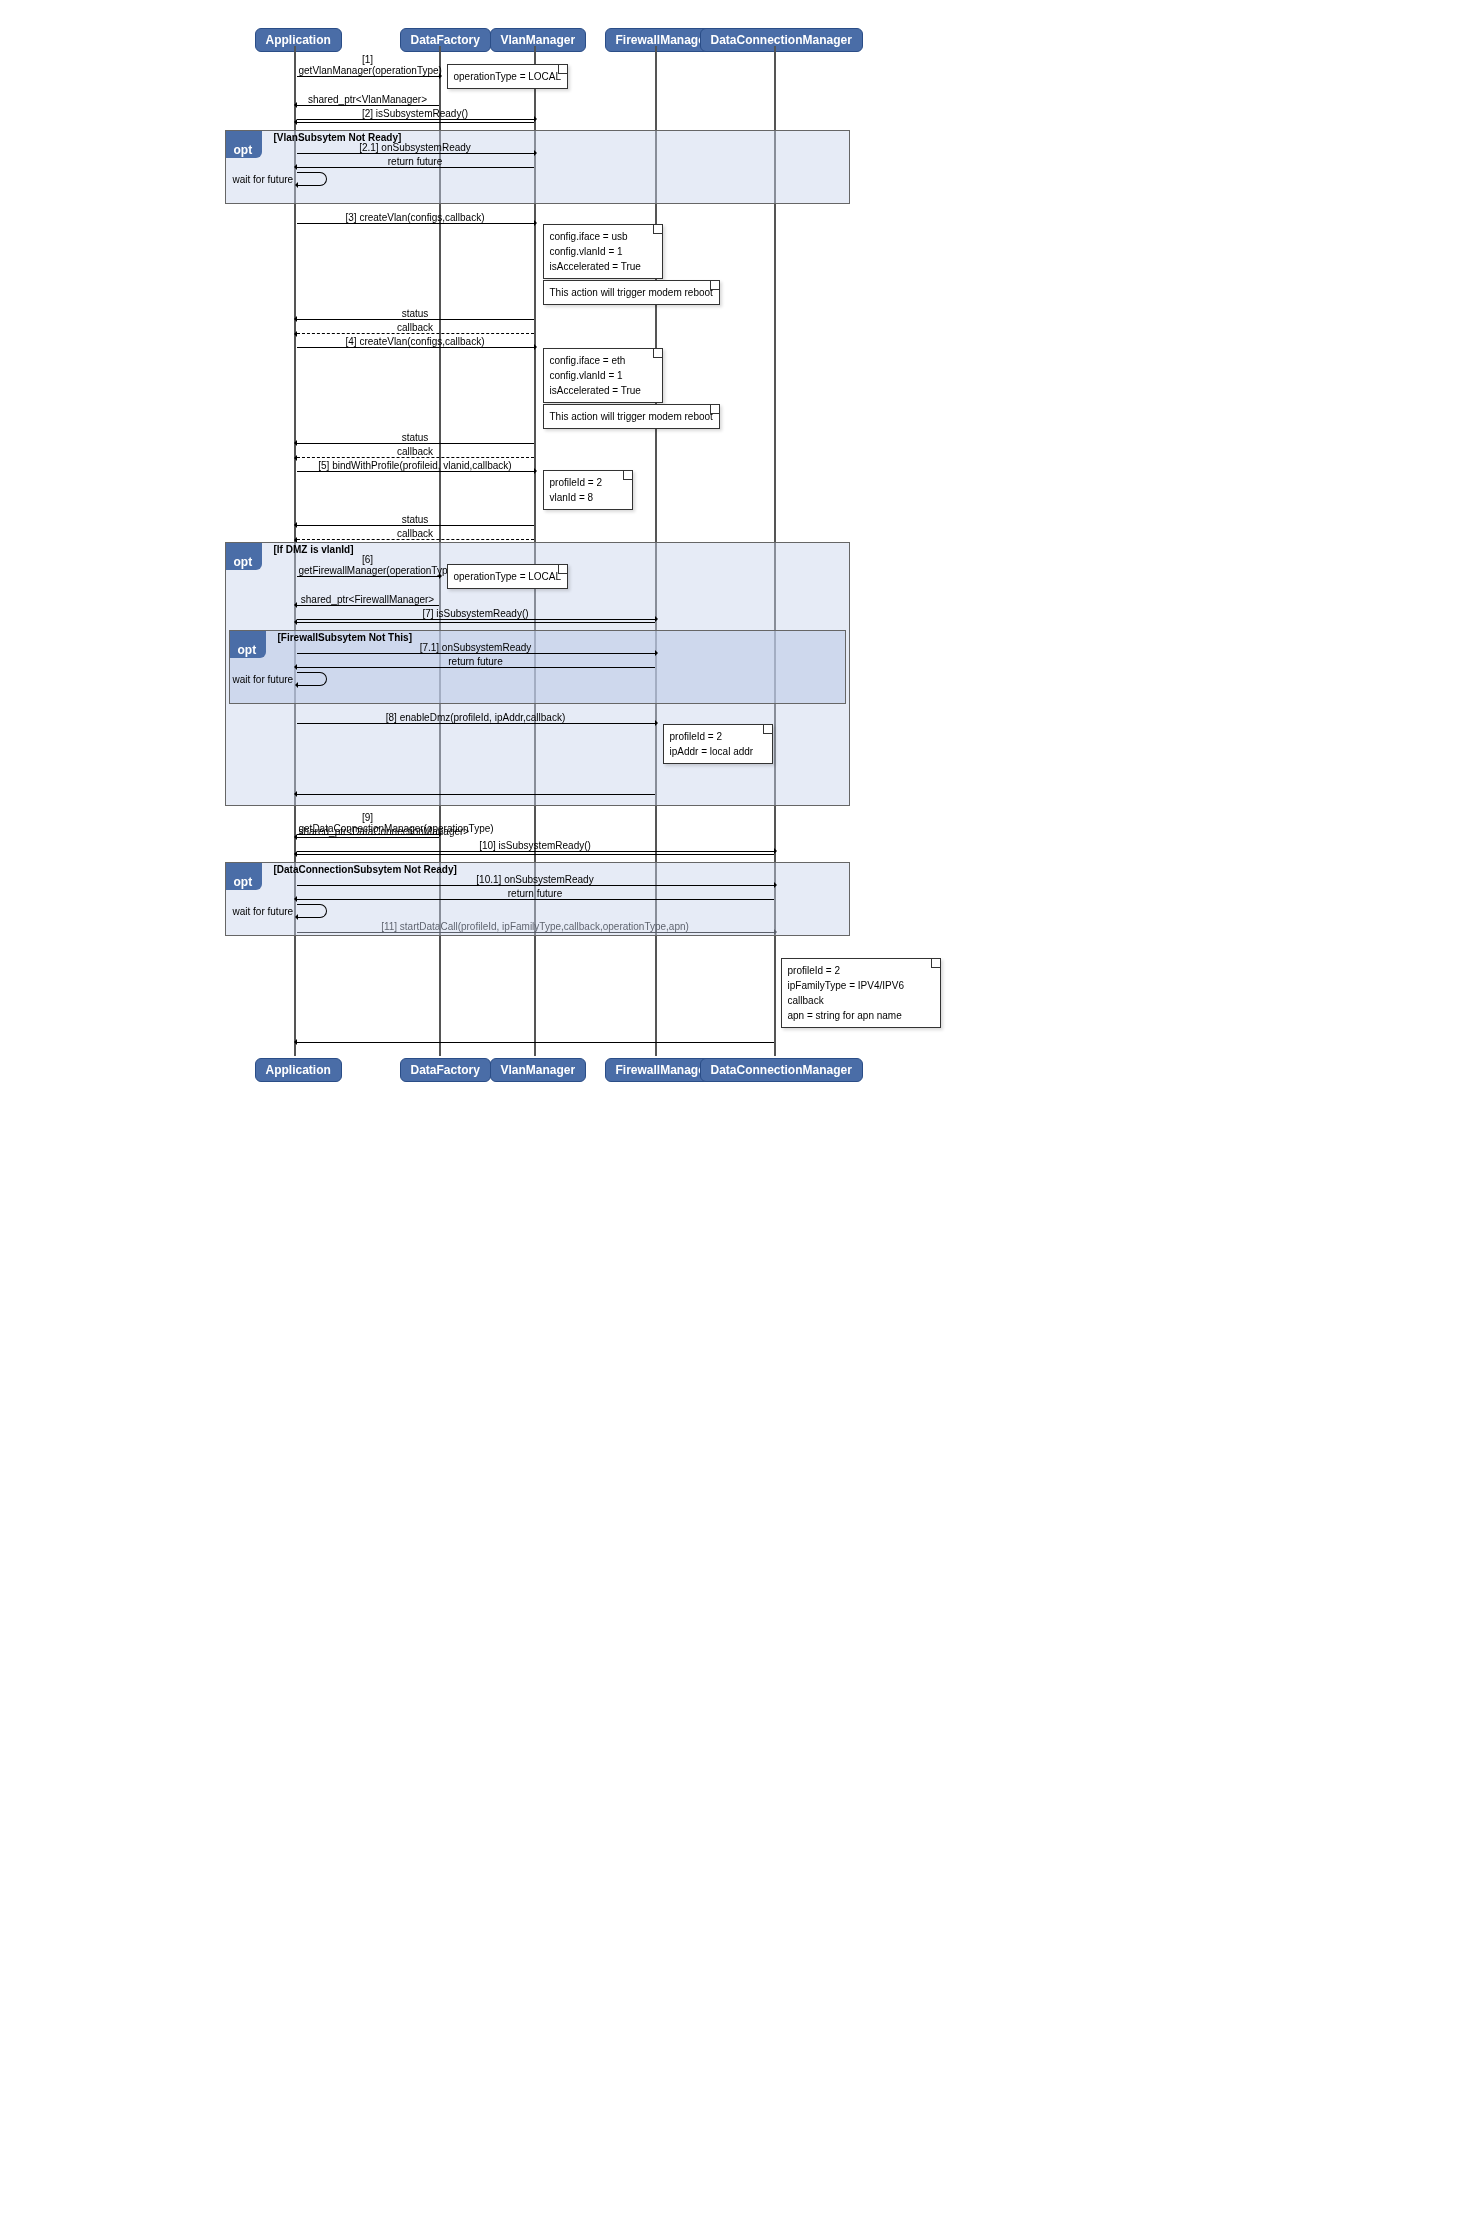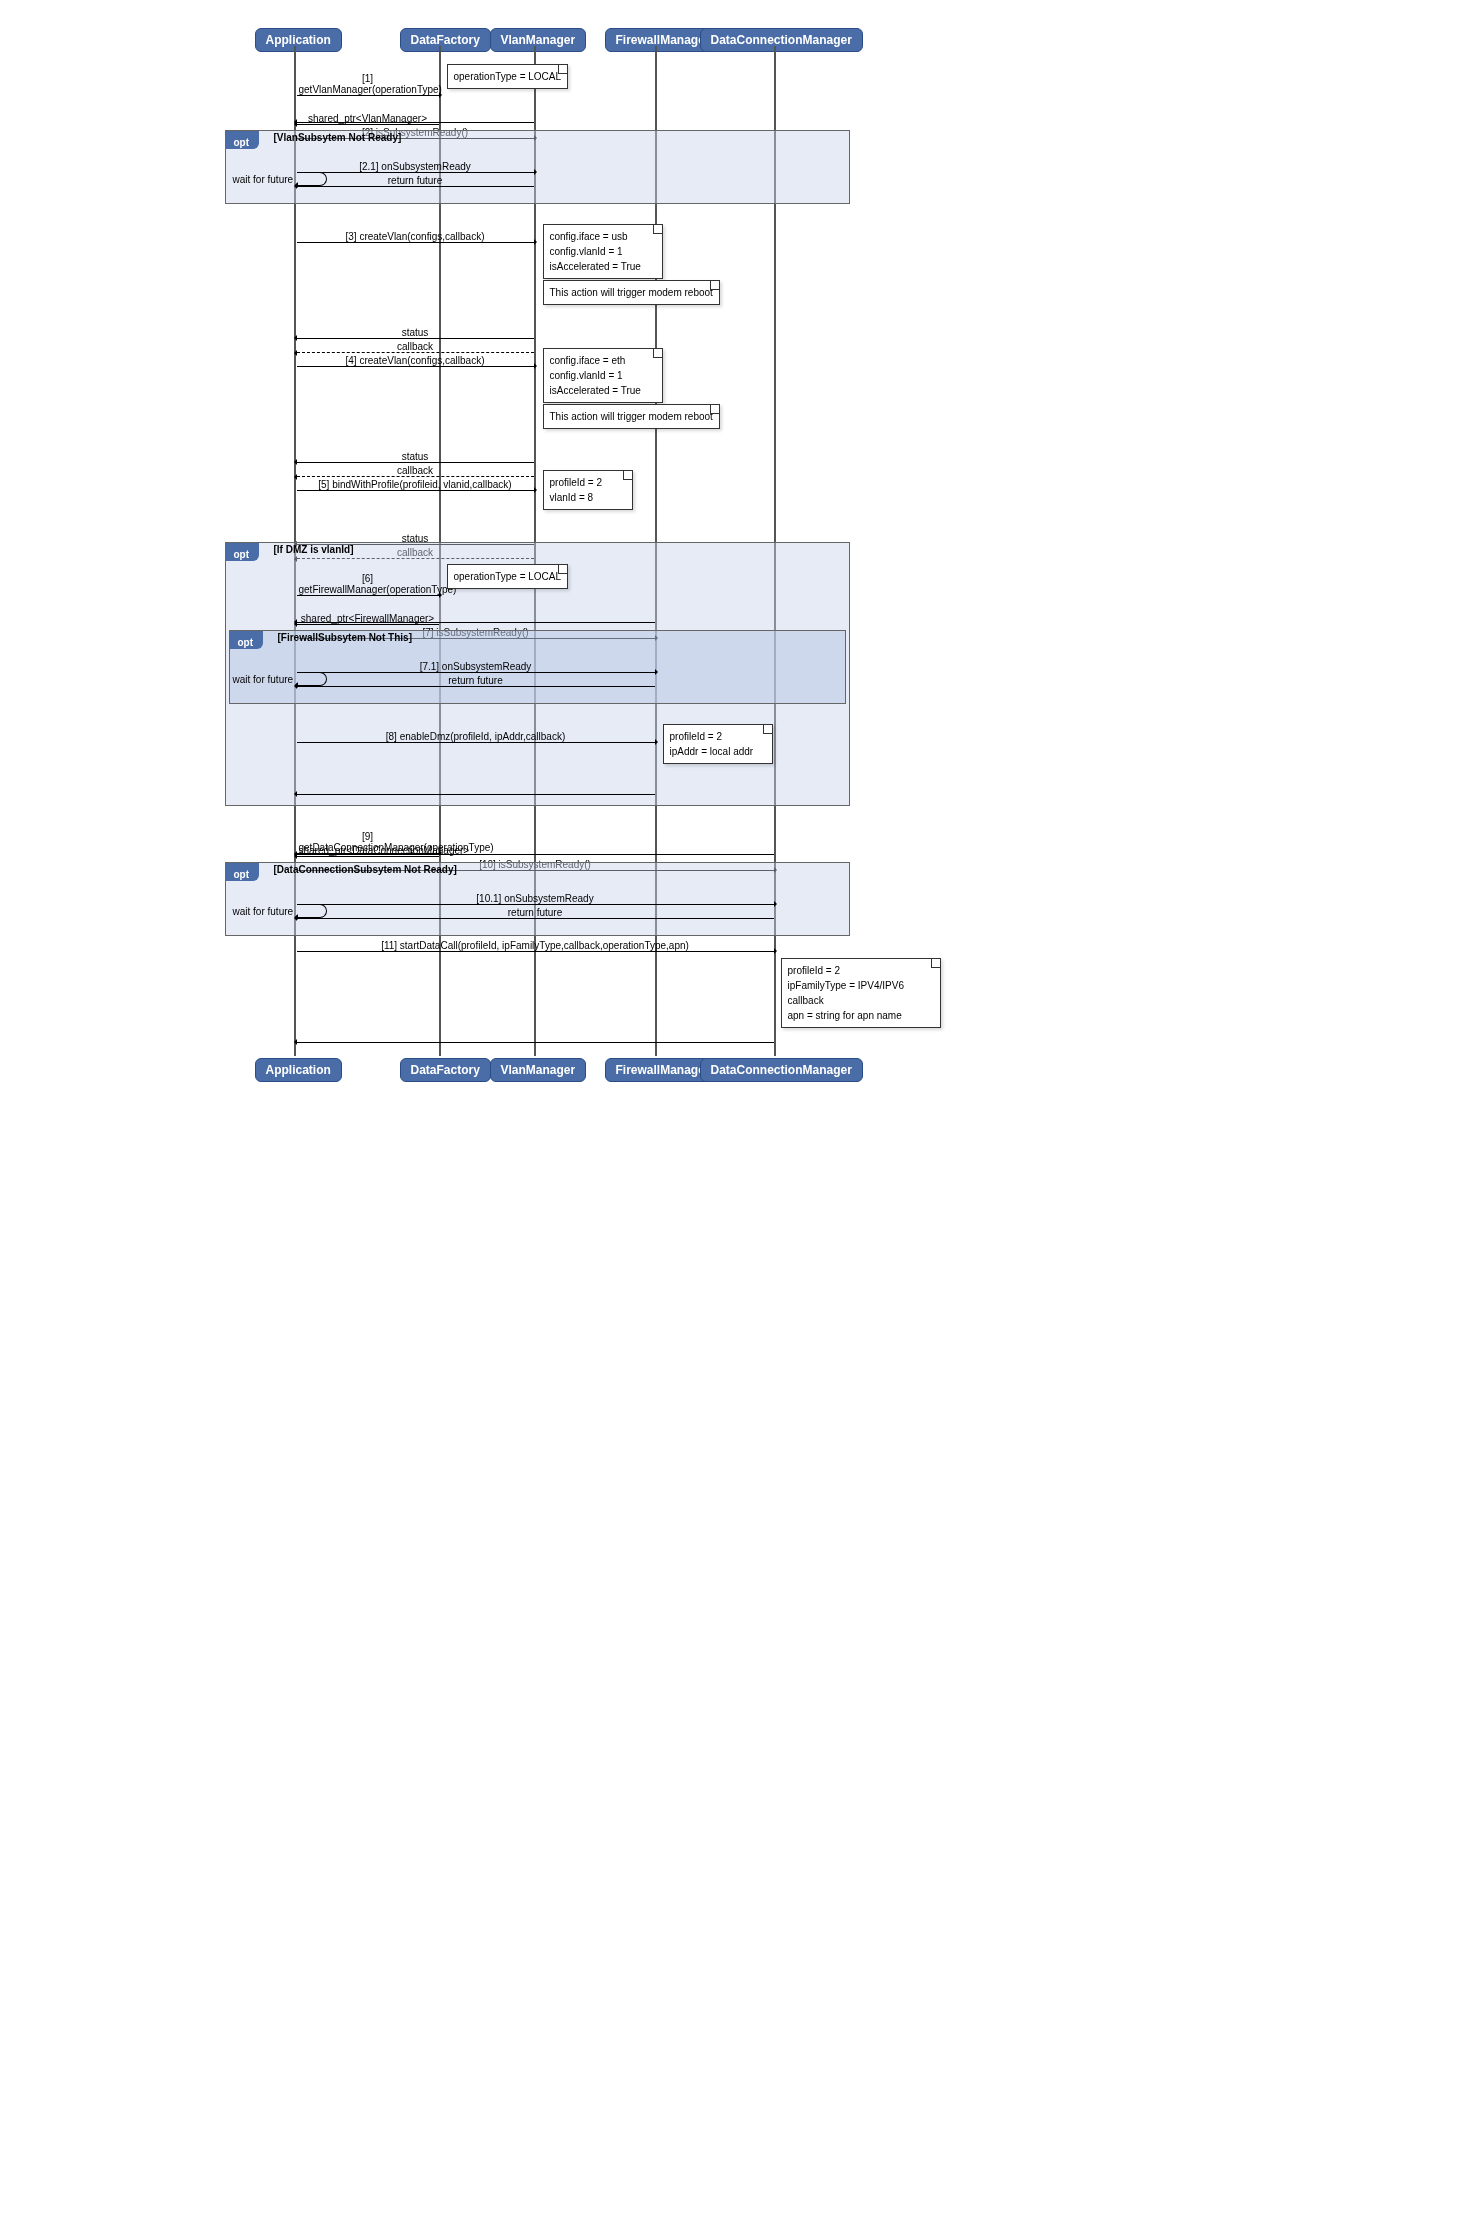--- a/index.html
+++ b/index.html
@@ -47,21 +47,20 @@
   .msg {
     position: absolute;
     text-align: center;
     font-size: 10px;
   }
   .msg-label {
     display: block;
     margin-bottom: 0;
     background: transparent;
     padding: 0 2px;
-    margin-top: 19px;
   }
   .arrow-line {
     height: 1px;
     background: #000;
     position: relative;
   }
   .arrow-line.dashed {
     background: none;
     border-top: 1px dashed #000;
   }
@@ -103,23 +102,23 @@
   }
   .frag.inner {
     background: rgba(185,200,230,0.55);
   }
   .frag-tag {
     position: absolute;
     left: 0; top: 0;
     background: #4a6da7;
     color: #fff;
     font-weight: bold;
-    padding: 6px 10px 1px 8px;
+    padding: 12px 10px 1px 8px;
     border-bottom-right-radius: 6px;
-    font-size: 10px;
+    font-size: 12px;
     text-align: center;
   }
   .frag-guard {
     position: absolute;
     left: 48px;
     top: 1px;
     font-weight: bold;
     font-size: 10px;
   }
   .selfmsg {

